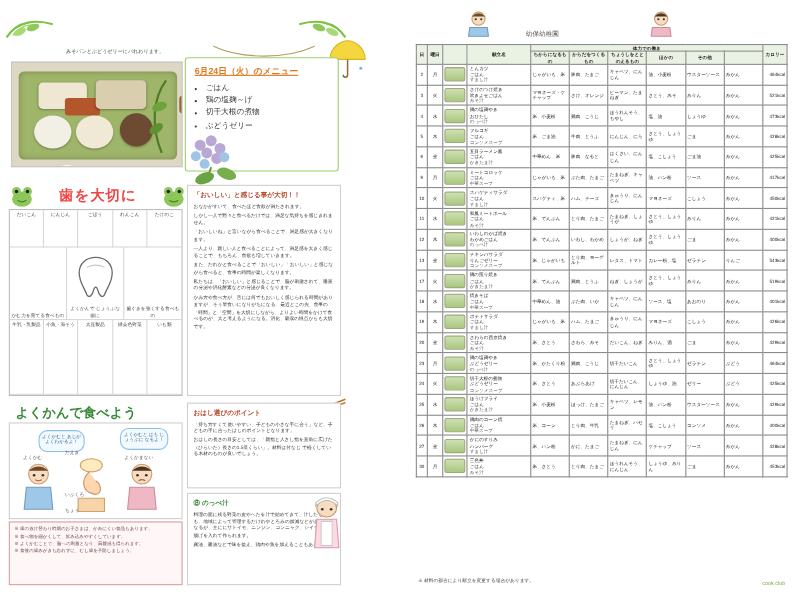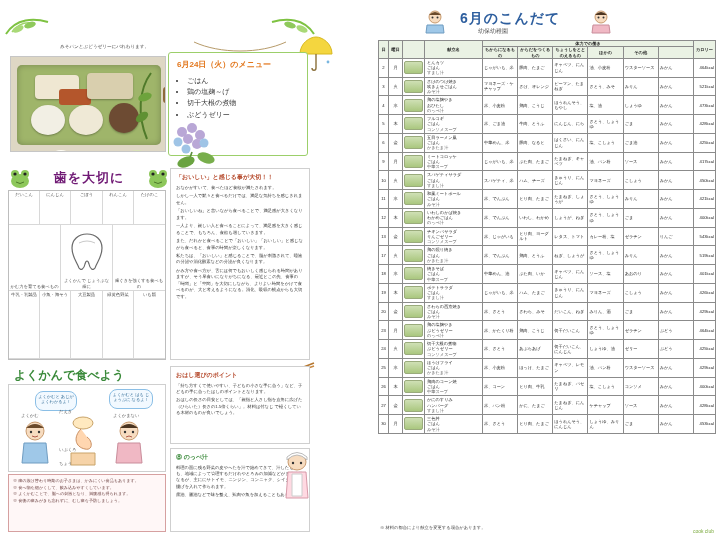--- a/index.html
+++ b/index.html
@@ -54,32 +54,32 @@
   .food-b { position:absolute; left:76px; top:14px; width:34px; height:16px; background:#8f6a3a; border-radius:3px; }
   .food-c { position:absolute; left:18px; top:45px; width:24px; height:20px; background:#fdfbf2; border-radius:50%; }
   .food-d { position:absolute; left:56px; top:45px; width:24px; height:20px; background:#d9e3b4; border-radius:50%; }
   .leaf-deco { position:absolute; left:116px; top:6px; width:28px; height:70px; }
 
   .menucard {
     position:absolute; left:168px; top:52px; width:140px; height:104px;
     background:#ffffff; border:1px solid #9ccf6a; border-radius:3px;
     padding:6px 6px 4px 8px;
   }
-  .menucard .mtitle { font-size:8px; font-weight:bold; color:#e2761b; margin-bottom:5px; }
+  .menucard .mtitle { font-size:8px; font-weight:bold; color:#e2761b; margin-bottom:5px;text-decoration:underline; }
   .menucard ul { margin:0; padding-left:10px; }
   .menucard li { font-size:7px; line-height:1.6; color:#333; }
   .hang-string { position:absolute; left:190px; top:40px; width:100px; height:14px; }
   .hydrangea { position:absolute; left:166px; top:118px; width:56px; height:52px; }
   .umbrella { position:absolute; left:296px; top:34px; width:40px; height:40px; }
 
   .teeth-title {
     position:absolute; left:14px; top:168px; width:150px; height:20px;
     display:flex; align-items:center; justify-content:center;
   }
-  .teeth-title span { font-size:13px; font-weight:bold; color:#701a75; letter-spacing:1px; }
+  .teeth-title span { font-size:13px; font-weight:bold; color:#ef4444; letter-spacing:1px; }
   .frog-l { position:absolute; left:8px; top:166px; width:24px; height:24px; }
   .frog-r { position:absolute; left:146px; top:166px; width:24px; height:24px; }
 
   .teeth-box {
     position:absolute; left:8px; top:190px; width:158px; height:170px;
     border:1px solid #bdbdbd; background:#fff;
   }
   .tb-row { display:flex; }
   .tb-cell {
     border-right:1px solid #d8d8d8; border-bottom:1px solid #d8d8d8;
@@ -389,21 +389,20 @@
       <path d="M5 17 L21 17 L22 25 L4 25 Z" fill="#9fc8e8" stroke="#6f9cc1"></path>
     </svg>
     <svg class="avatar-r" viewBox="0 0 26 26">
       <circle cx="13" cy="9" r="6" fill="#f7dcc0" stroke="#c99b6f"></circle>
       <path d="M7 7 Q13 1 19 7" fill="#4b3420"></path>
       <circle cx="10.5" cy="9.5" r="1" fill="#333"></circle>
         <circle cx="15.5" cy="9.5" r="1" fill="#333"></circle>
       <path d="M5 17 L21 17 L22 25 L4 25 Z" fill="#f0b8c4" stroke="#c98d9b"></path>
     </svg>
 
-    <div class="r-title">6月のこんだて</div>
     <div class="r-sub">幼保幼稚園</div>
 
     <table class="menu">
       <thead>
         <tr>
           <th class="c-day" rowspan="2">日</th>
           <th class="c-wk" rowspan="2">曜日</th>
           <th class="c-pic" rowspan="2"></th>
           <th class="c-dish" rowspan="2">献立名</th>
           <th colspan="6">体力での働き</th>

